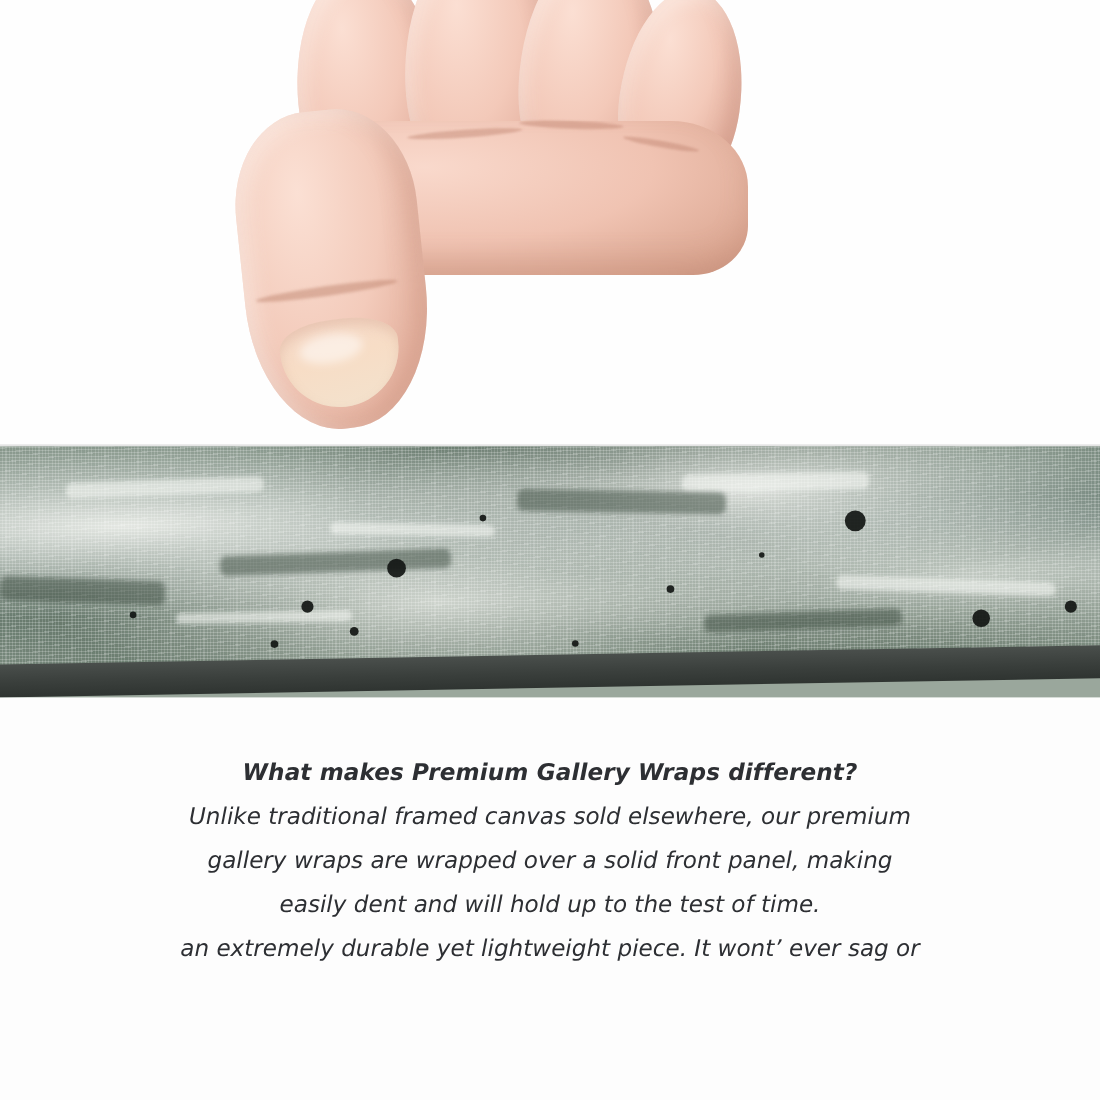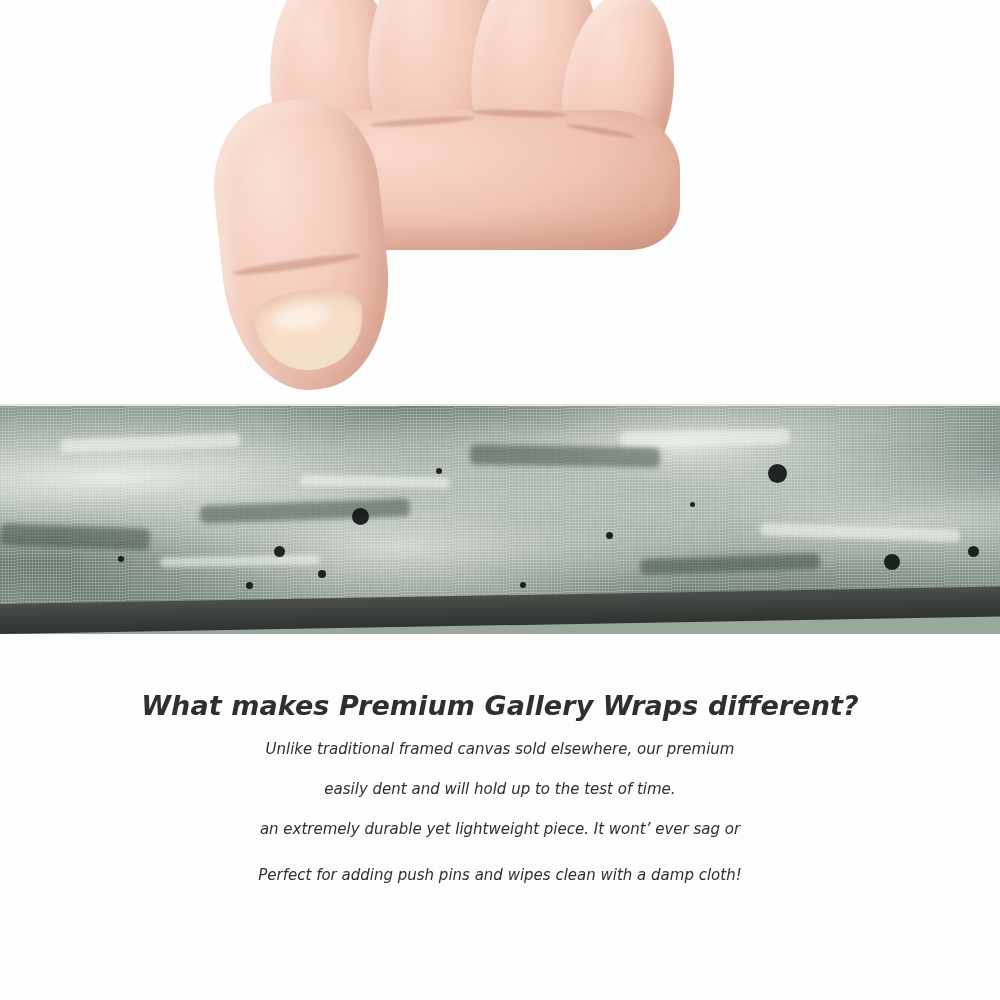--- a/index.html
+++ b/index.html
@@ -205,27 +205,27 @@
     left: 0;
     top: 690px;
     width: 1000px;
     text-align: center;
     color: #2d2f33;
     font-family: "DejaVu Sans", sans-serif;
     font-style: italic;
   }
   .caption h2 {
     margin: 0 0 8px 0;
-    font-size: 27px;
+    font-size: 21px;
     font-weight: 700;
     letter-spacing: 0.1px;
   }
   .caption p {
     margin: 0;
-    font-size: 15px;
+    font-size: 21px;
     line-height: 40px;
     font-weight: 400;
   }
   .caption .last-line {
     margin-top: 6px;
   }
 </style>
 </head>
 <body>
 
@@ -278,18 +278,18 @@
     <div class="speck" style="left:520px; top:176px; width:6px;  height:6px;"></div>
     <div class="speck" style="left:436px; top:62px;  width:6px;  height:6px;"></div>
     <div class="speck" style="left:690px; top:96px;  width:5px;  height:5px;"></div>
 
     <div class="canvas-bottom-edge"></div>
   </div>
 
   <div class="caption">
     <h2>What makes Premium Gallery Wraps different?</h2>
     <p>Unlike traditional framed canvas sold elsewhere, our premium</p>
+    <p>gallery wraps are wrapped over a solid front panel, making</p>
     <p>easily dent and will hold up to the test of time.</p>
     <p>an extremely durable yet lightweight piece. It wont’ ever sag or</p>
-    <p class="last-line">Perfect for adding push pins and wipes clean with a damp cloth!</p>
   </div>
 
 </div>
 
 </body></html>

